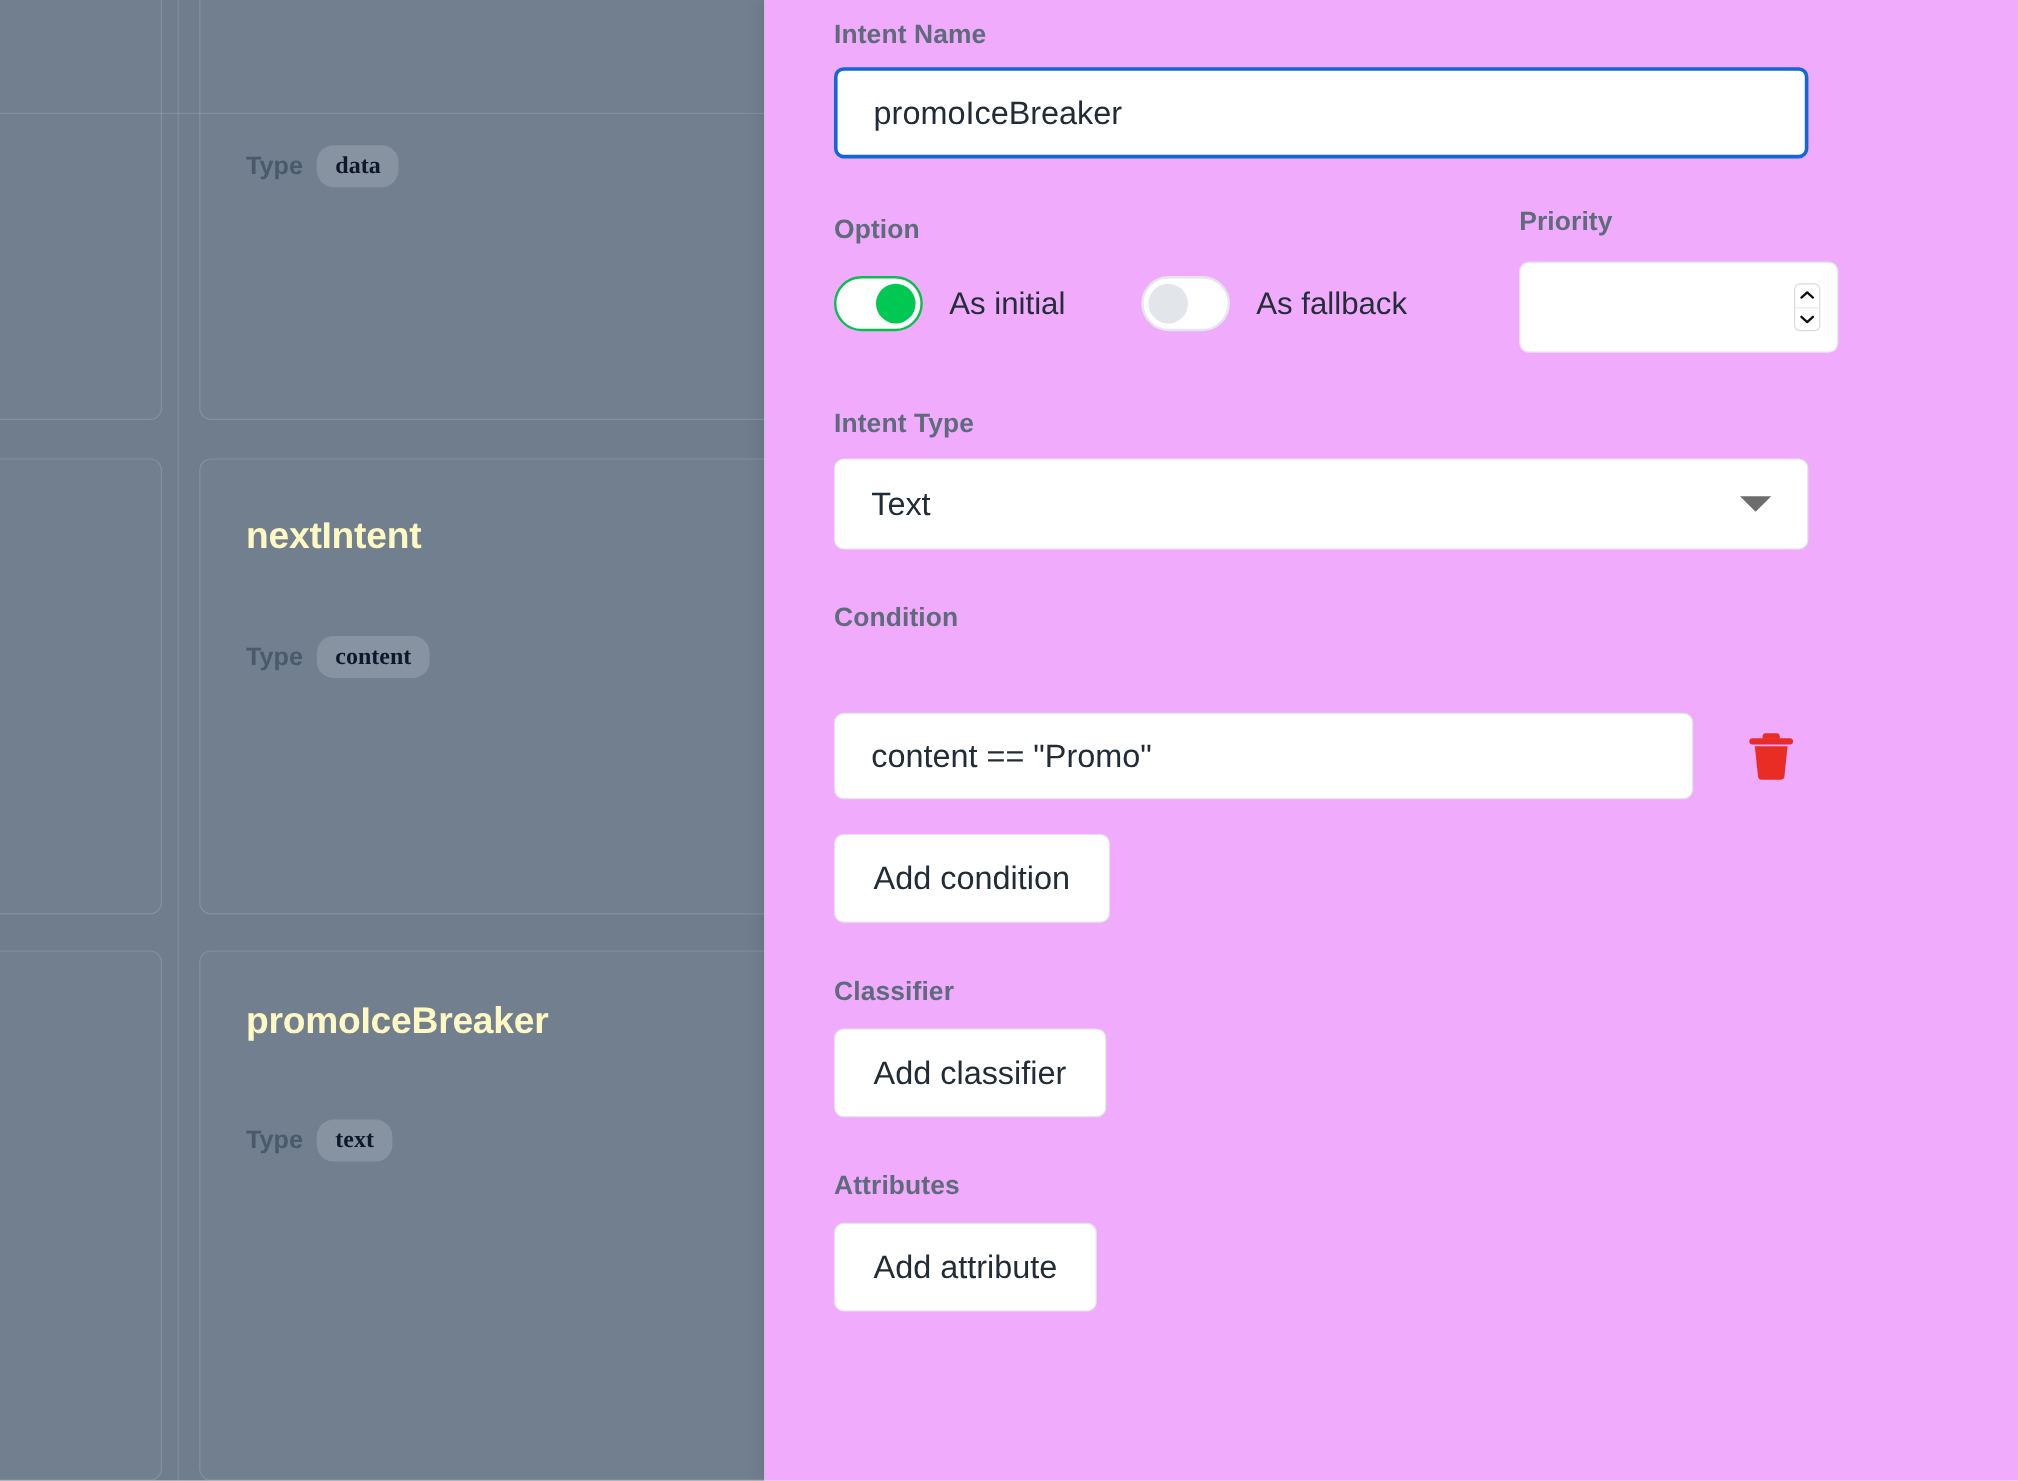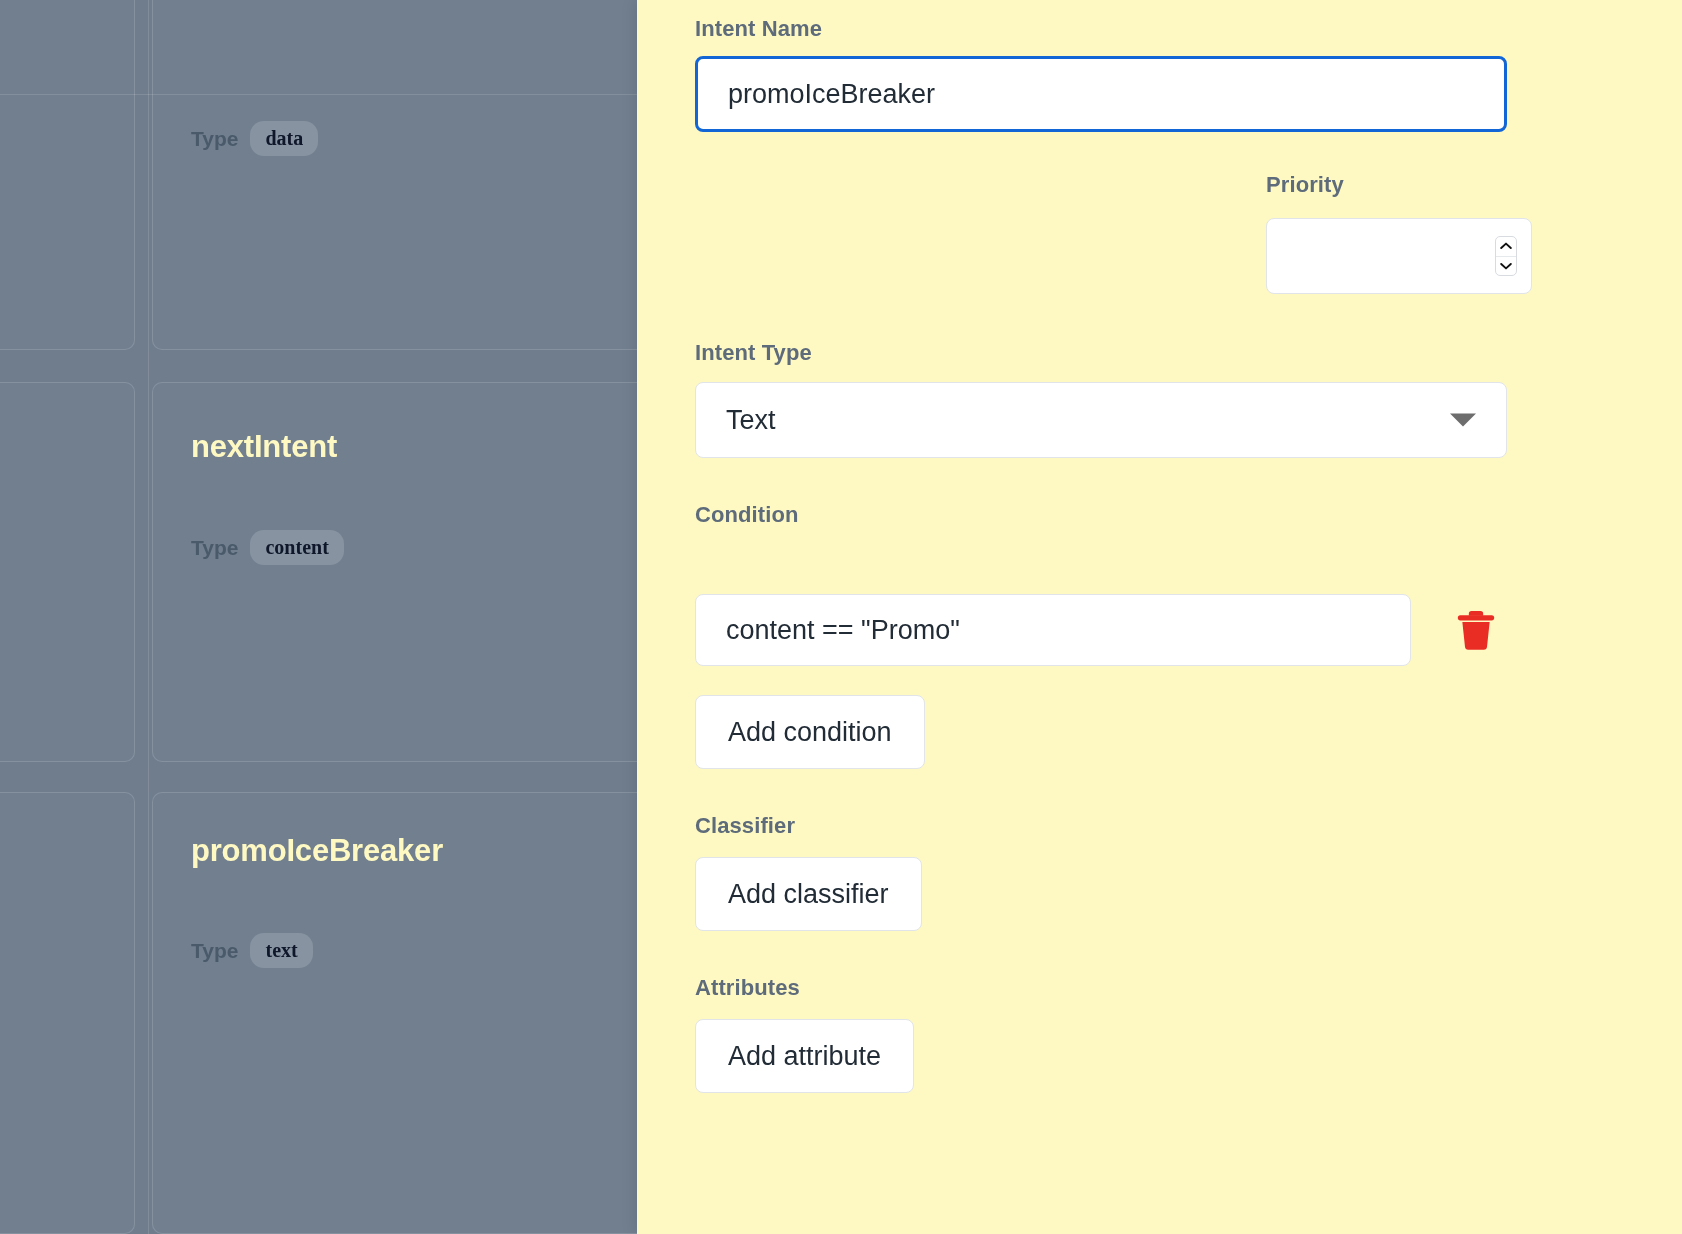--- a/index.html
+++ b/index.html
@@ -16,21 +16,21 @@
     position: absolute; left: 0; top: 0;
     width: 637px; height: 1234px;
     background: #6f7d8d;
     overflow: hidden;
   }
   .bd-col-left {
     position: absolute; left: -140px; top: 0;
     width: 275px; height: 1234px;
   }
   .bd-col-main {
-    position: absolute; left: 152px; top: 0;
+    position: absolute; left: 166px; top: 0;
     width: 600px; height: 1031px;
   }
   .bd-card {
     position: absolute;
     border: 1px solid rgba(255,255,255,0.14);
     border-radius: 10px;
     background: rgba(255,255,255,0.02);
   }
   .bd-title {
     position: absolute;
@@ -57,21 +57,21 @@
   }
   .bd-divider {
     position: absolute;
     background: rgba(255,255,255,0.13);
   }
 
   
   .panel {
     position: absolute; left: 637px; top: 0;
     width: 1045px; height: 1234px;
-    background: #fef9c3;
+    background: #f0abfc;
     padding: 0 140px 0 58px;
     box-shadow: -2px 0 14px rgba(0,0,0,0.10);
   }
   .field-label {
     font-size: 22px;
     font-weight: 700;
     color: #5d6b7a;
     letter-spacing: 0.1px;
   }
 
@@ -256,20 +256,38 @@
     </div>
   </div>
 
   <div class="panel">
 
     <div class="sec-name">
       <span class="field-label">Intent Name</span>
       <input class="name-input" type="text" value="promoIceBreaker" style="">
     </div>
 
+    <div class="sec-option">
+      <span class="field-label">Option</span>
+      <div class="toggles">
+        <div class="toggle-group">
+          <div class="switch on">
+            <div class="knob"></div>
+          </div>
+          <span class="switch-text">As initial</span>
+        </div>
+        <div class="gap-between"></div>
+        <div class="toggle-group">
+          <div class="switch off">
+            <div class="knob"></div>
+          </div>
+          <span class="switch-text">As fallback</span>
+        </div>
+      </div>
+    </div>
 
     <div class="sec-priority">
       <span class="field-label">Priority</span>
       <div class="priority-wrap">
         <input class="priority-input" type="text" value="" style="">
         <div class="spinner">
           <div class="spin-btn">
             <svg width="12" height="8" viewBox="0 0 12 8" aria-hidden="true">
               <path d="M1.2 6 L6 1.6 L10.8 6" fill="none" stroke="#111" stroke-width="1.9" stroke-linecap="round" stroke-linejoin="round"></path>
             </svg>

